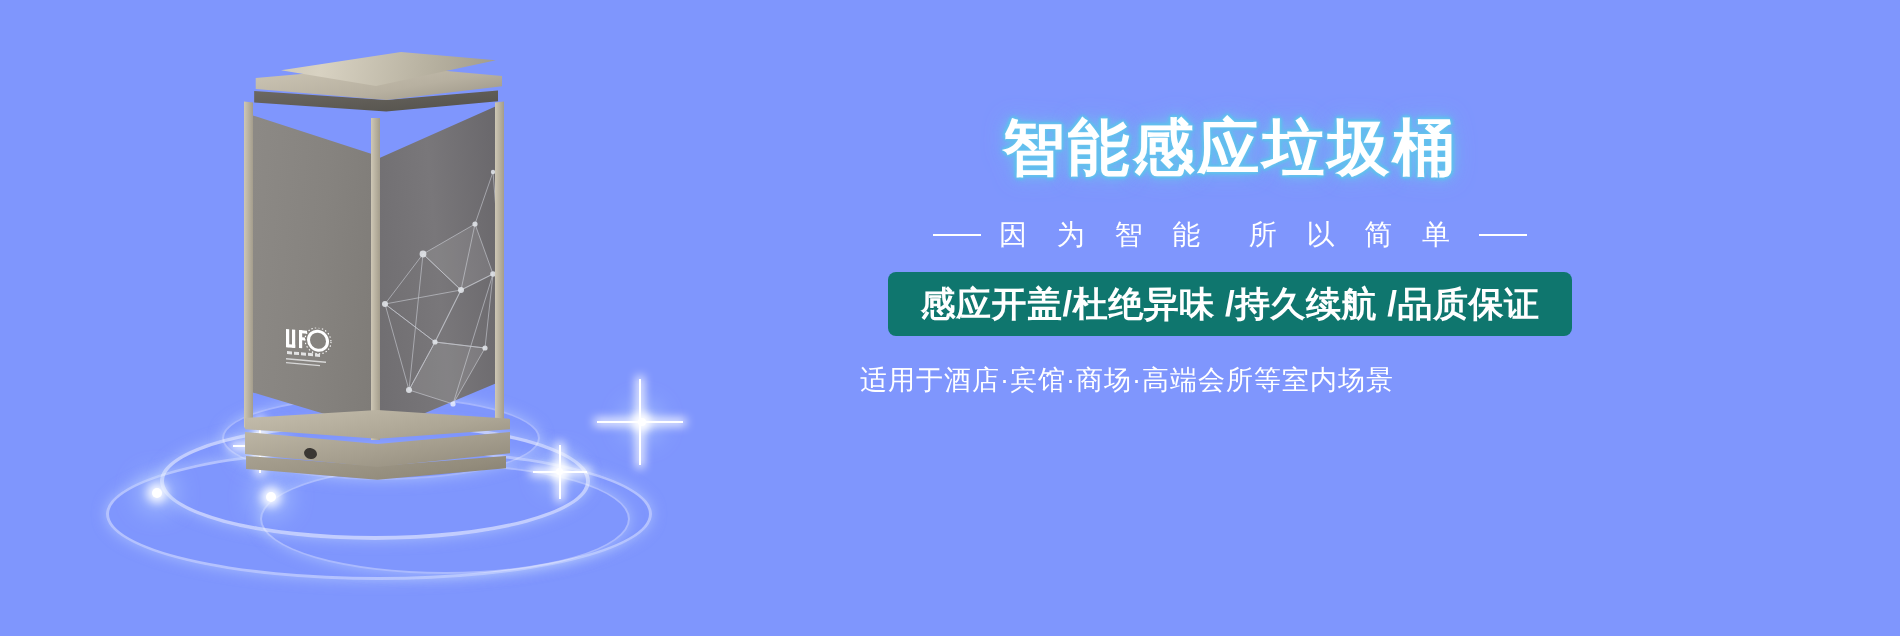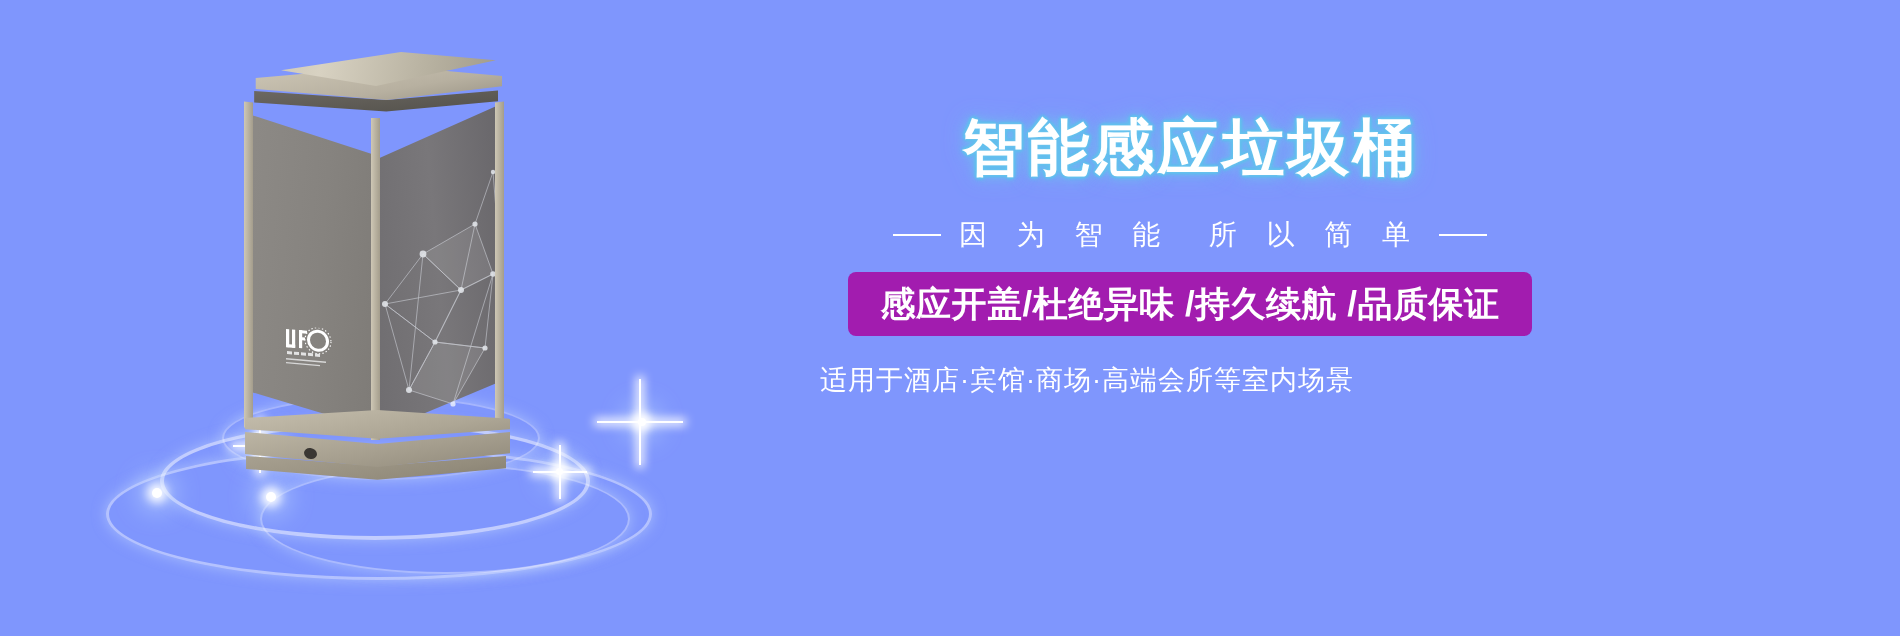--- a/index.html
+++ b/index.html
@@ -137,21 +137,21 @@
 
   
   .bin-logo {
     position: absolute; left: 52px; top: 276px; width: 74px; height: 46px;
     transform: skewY(5deg);
   }
 
   
   .copy {
     position: absolute;
-    left: 820px; top: 0;
+    left: 860px; top: 0;
     width: 1040px; height: 500px;
   }
 
   .headline {
     position: absolute;
     left: 0; top: 117px;
     width: 740px;
     text-align: center;
     font-size: 62px;
     font-weight: 700;
@@ -184,21 +184,21 @@
     width: 48px; height: 2px;
     background: #ffffff;
     flex: 0 0 auto;
   }
   .tagline .tag-text { white-space: pre; }
 
   .feature-bar {
     position: absolute;
     left: 28px; top: 272px;
     width: 684px; height: 64px;
-    background: #a21caf;
+    background: #0f766e;
     border-radius: 8px;
     display: flex;
     align-items: center;
     justify-content: center;
     color: #ffffff;
     font-size: 35px;
     font-weight: 700;
     letter-spacing: 0.5px;
   }
 

